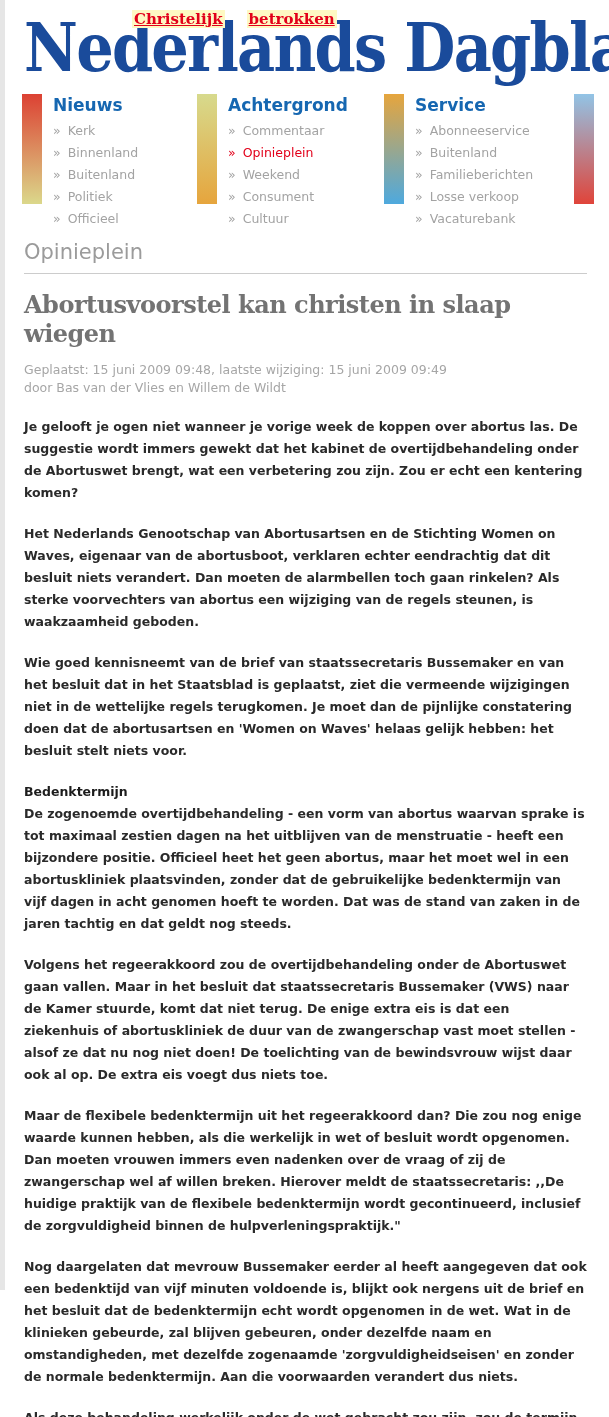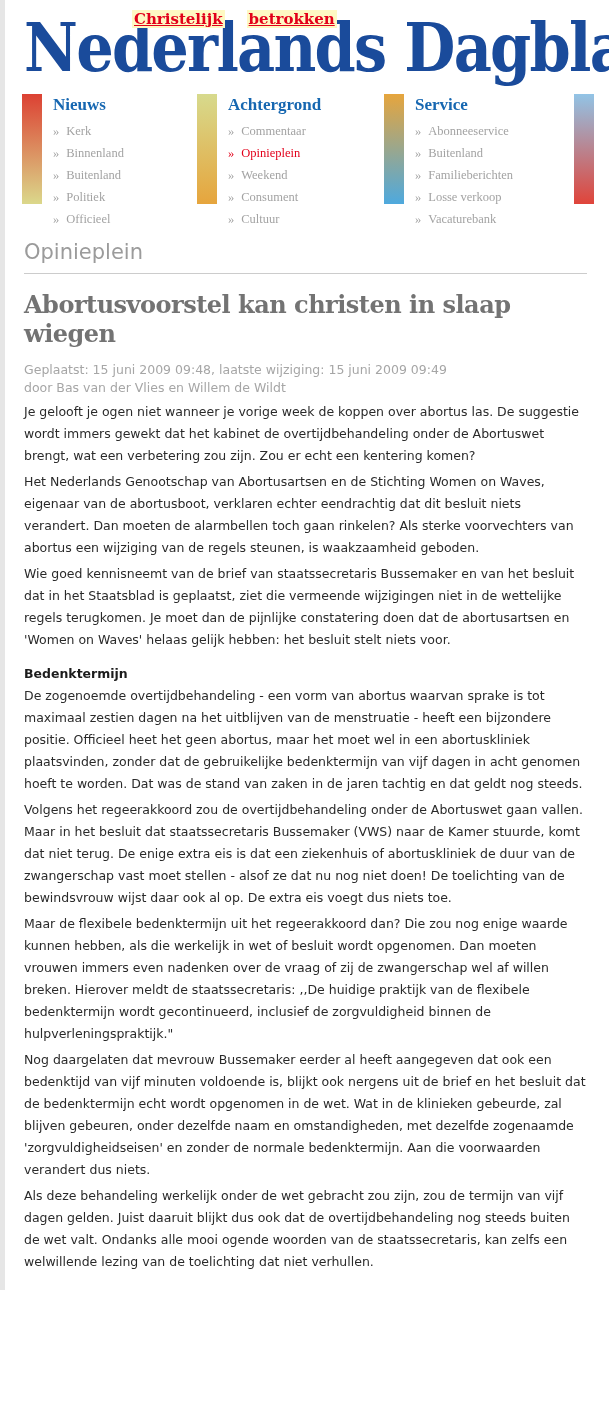--- a/index.html
+++ b/index.html
@@ -48,21 +48,21 @@
   .col-2 { left: 384px; }
   .nav-bar { width: 20px; height: 110px; flex: 0 0 20px; }
   .bar-0 { background: linear-gradient(#dc4133, #dbd88b); }
   .bar-1 { background: linear-gradient(#d7da8d, #e6a53d); }
   .bar-2 { background: linear-gradient(#e6a53d, #4ea9de); }
   .bar-end {
     position: absolute; left: 574px; top: 0;
     width: 20px; height: 110px;
     background: linear-gradient(#92c4e6, #e0443a);
   }
-  .nav-text { margin-left: 11px; padding-top: 1px; font-family: Liberation Serif, serif; }
+  .nav-text { margin-left: 11px; padding-top: 1px; }
   .nav-title {
     font-size: 17px; font-weight: bold;
     color: #1667b1; margin-bottom: 5px;
     cursor: pointer;
   }
   .nav-item {
     font-size: 12.5px; color: #a3a3a3;
     line-height: 22px; display: flex; gap: 7px;
     cursor: pointer; white-space: nowrap;
   }
@@ -84,21 +84,21 @@
   .dossier { margin-top: 13px; font-size: 12.5px; color: #a6a6a6; }
   .dossier .dossier-link { color: #2f2f2f; cursor: pointer; }
   .meta { margin-top: 13px; font-size: 12.5px; color: #a6a6a6; line-height: 18px; }
   .intro {
     margin: 18px 0 28px 0;
     font-weight: bold; font-size: 12.5px; line-height: 22px;
     color: #1c1c1c;
   }
   .article-body p {
     font-size: 12.5px; line-height: 22px;
-    color: #2a2a2a; margin: 4px 0;
+    color: #2a2a2a; margin: 19px 0; font-weight: bold;
   }
   .article-body h3 {
     font-size: 12.5px; line-height: 22px;
     color: #1c1c1c; margin: 12px 0 0 0;
   }
   .article-body h3 + p { margin-top: 0; }
 </style>
 </head>
 <body>
 

